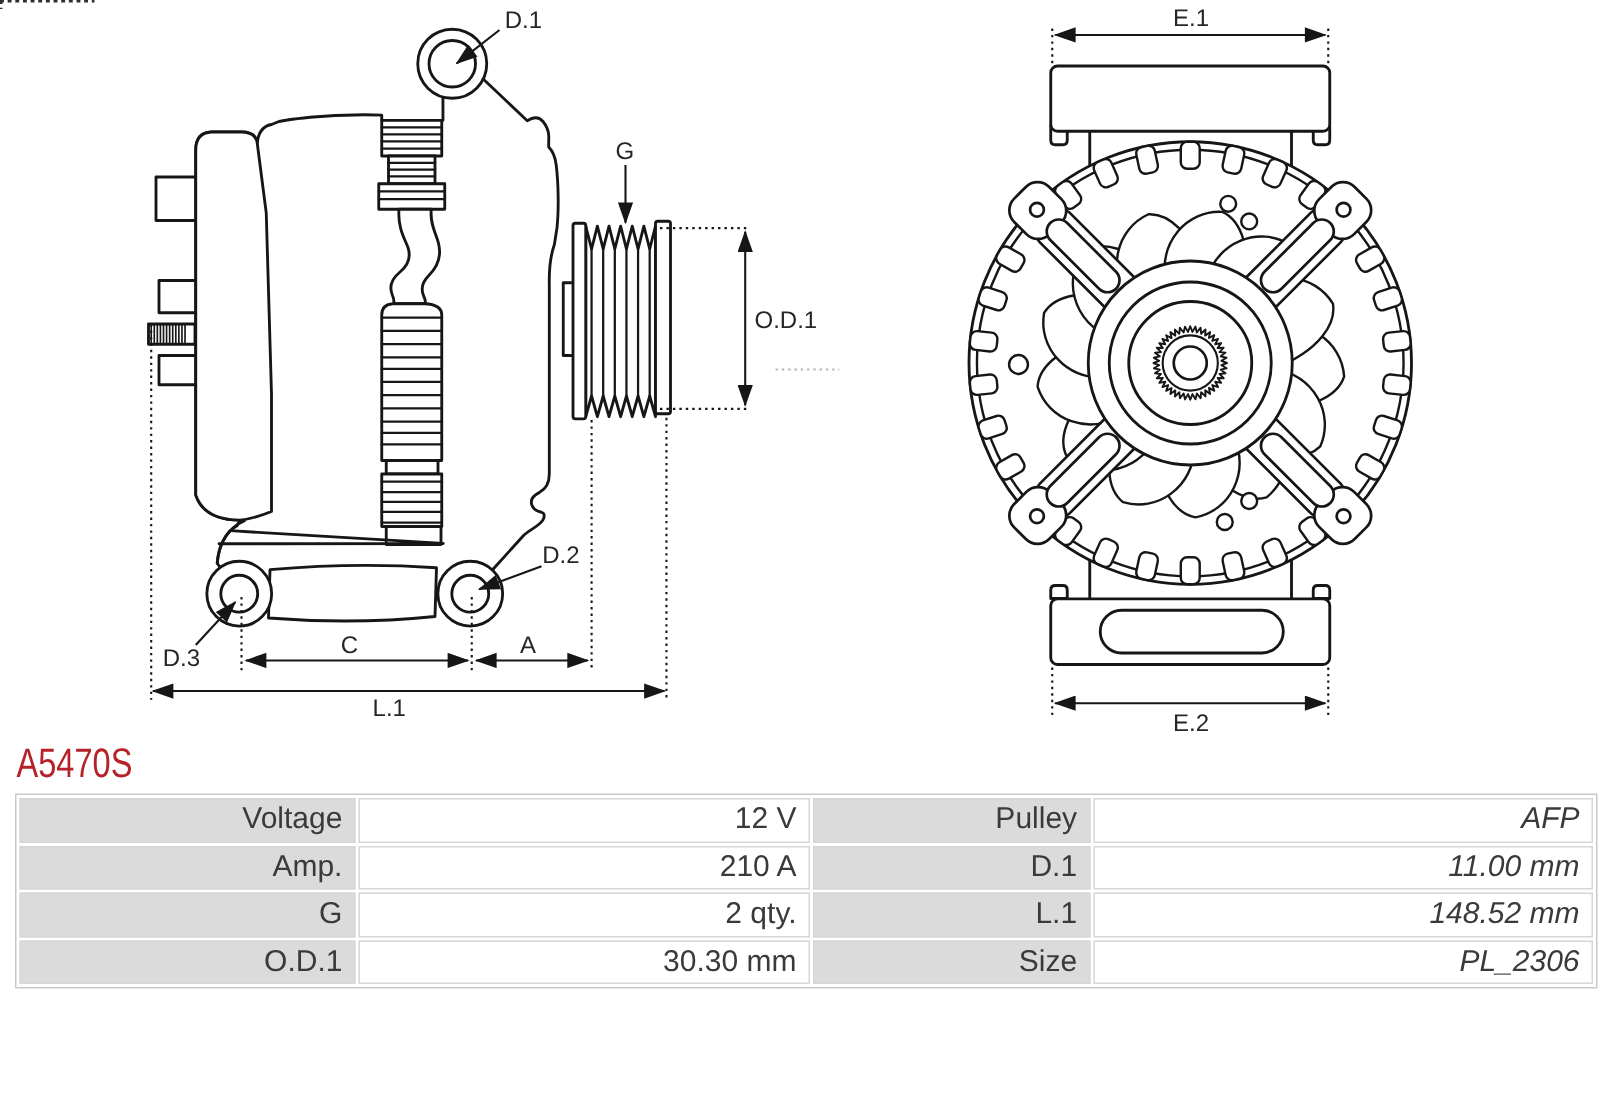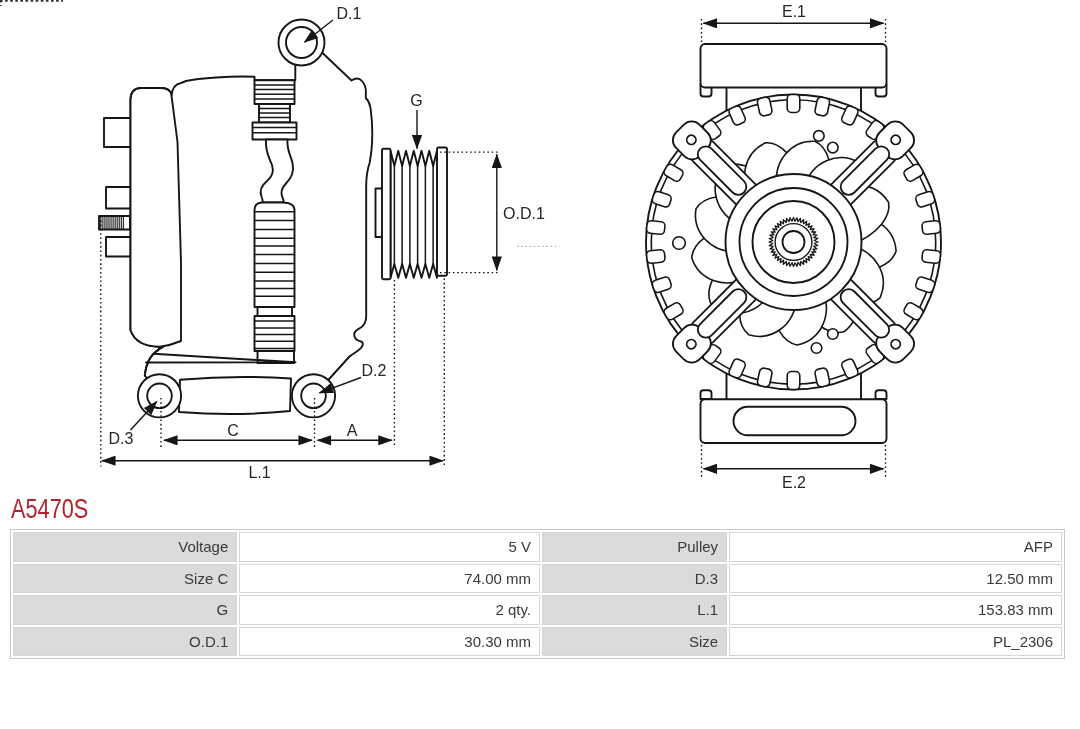--- a/index.html
+++ b/index.html
@@ -8,25 +8,25 @@
   .stage{position:absolute;left:0;top:0;width:1080px;height:729px;padding-left:16px;}
   #drawing{position:absolute;left:0;top:0;}
   .dim-label{font-family:"Liberation Sans",sans-serif;font-size:16px;fill:#262626;}
   #part-number{position:absolute;left:11px;top:493px;font-size:27.5px;
        font-weight:400;transform:scaleX(0.79);transform-origin:0 0;}
   .spec{position:absolute;left:10px;top:529px;width:1055px;display:table;
         table-layout:fixed;border-spacing:2px;background:#ffffff;
         border:1px solid #c9c9c9;box-sizing:border-box;}
   .spec .row{display:table-row;}
   .spec .cell{display:table-cell;box-sizing:border-box;height:29.5px;line-height:27.5px;
-        border:1px solid #d6d6d6;font-size:15px;color:#3a3a3a;text-align:right;
+        border:1px solid #d6d6d6;font-size:20px;color:#3a3a3a;text-align:right;
         padding:0 8px 0 0;overflow:hidden;white-space:nowrap;}
   .spec .lbl{background:#dbdbdb;}
   .spec .val{background:#ffffff;}
-  .c1{width:223px;} .c2{width:299px;} .c3{width:184px;} .c4{width:331px;}
+  .c1{width:223px;} .c2{width:299px;} .c3{width:184px;} .c4{width:331px;font-style:italic;}
 </style>
 </head>
 <body>
 
 <div class="stage">
 
 <svg id="drawing" width="1080" height="496" viewBox="0 0 1080 496">
   <defs>
     <marker id="arw" viewBox="0 0 10 7" refX="9.3" refY="3.5" markerWidth="12.2" markerHeight="7.3" orient="auto-start-reverse">
       <path d="M0,0 L10,3.5 L0,7 Z" fill="#161616"></path>
@@ -322,35 +322,35 @@
     <text class="dim-label" x="794" y="17" text-anchor="middle">E.1</text>
     <text class="dim-label" x="794" y="487.5" text-anchor="middle">E.2</text>
   </g>
 </svg>
 
 <div id="part-number" style="color: rgb(181, 34, 42);">A5470S</div>
 
 <div class="spec">
   <div class="row">
     <div class="cell lbl c1">Voltage</div>
-    <div class="cell val c2">5 V</div>
+    <div class="cell val c2">12 V</div>
     <div class="cell lbl c3">Pulley</div>
     <div class="cell val c4">AFP</div>
   </div>
   <div class="row">
-    <div class="cell lbl c1">Size C</div>
-    <div class="cell val c2">74.00 mm</div>
-    <div class="cell lbl c3">D.3</div>
-    <div class="cell val c4">12.50 mm</div>
+    <div class="cell lbl c1">Amp.</div>
+    <div class="cell val c2">210 A</div>
+    <div class="cell lbl c3">D.1</div>
+    <div class="cell val c4">11.00 mm</div>
   </div>
   <div class="row">
     <div class="cell lbl c1">G</div>
     <div class="cell val c2">2 qty.</div>
     <div class="cell lbl c3">L.1</div>
-    <div class="cell val c4">153.83 mm</div>
+    <div class="cell val c4">148.52 mm</div>
   </div>
   <div class="row">
     <div class="cell lbl c1">O.D.1</div>
     <div class="cell val c2">30.30 mm</div>
     <div class="cell lbl c3">Size</div>
     <div class="cell val c4">PL_2306</div>
   </div>
 </div>
 
 </div>

